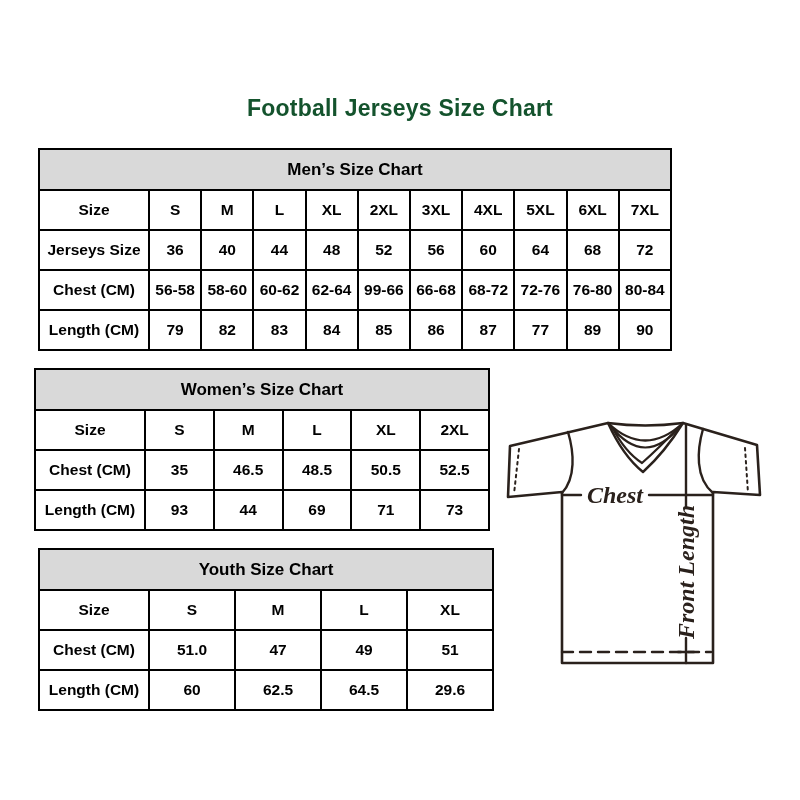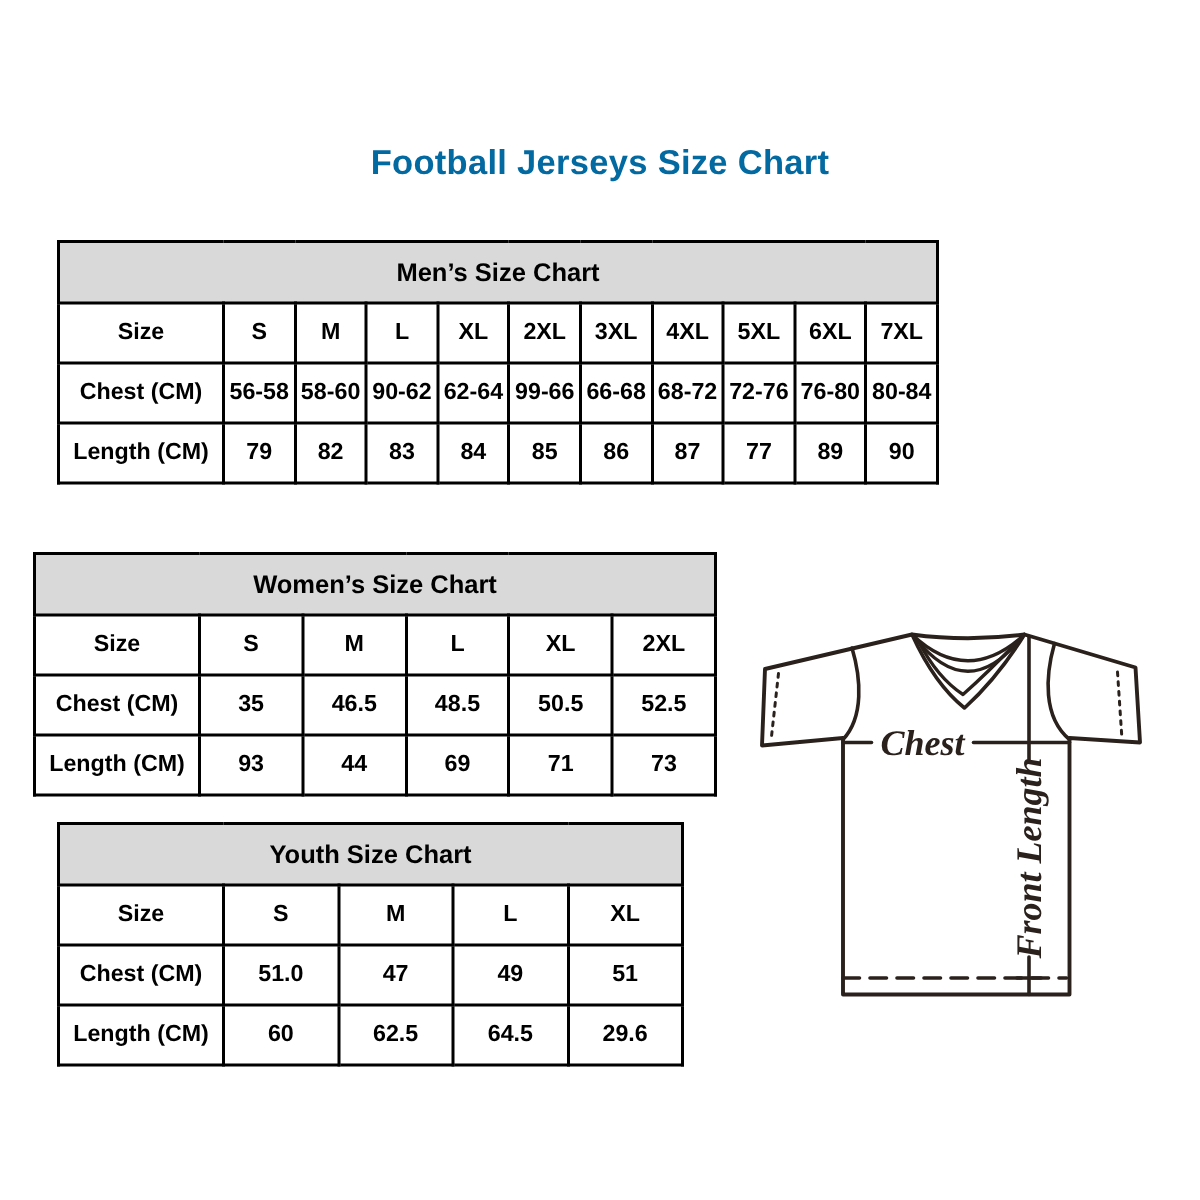--- a/index.html
+++ b/index.html
@@ -4,40 +4,40 @@
 <style>
   html,body { margin:0; padding:0; background:#ffffff; }
   #page {
     position:relative; width:800px; height:800px; background:#ffffff;
     font-family:"Liberation Sans", sans-serif; color:#000;
     overflow:hidden;
   }
   #page-title {
     position:absolute; top:95px; left:0; width:800px;
     text-align:center; font-size:23px; font-weight:bold;
-    letter-spacing:0.2px; color:#0369a1;
+    letter-spacing:0.2px; color:#14532d;
   }
   table.size-table {
     position:absolute; border-collapse:collapse; table-layout:fixed;
     background:#ffffff;
   }
   table.size-table th, table.size-table td {
     border:2px solid #000; padding:0;
     text-align:center; vertical-align:middle;
     font-family:"Liberation Sans", sans-serif;
     font-size:15.5px; font-weight:bold; color:#000;
   }
   table.size-table tr { height:40px; }
   table.size-table th.table-title {
     background:#d9d9d9; font-size:17px; height:39px;
   }
   col.label-col { width:110px; }
-  #men-table   { left:38px; top:160px; width:588px; }
-  #women-table { left:22px; top:368px; width:456px; }
-  #youth-table { left:38px; top:548px; width:418px; }
+  #men-table   { left:38px; top:148px; width:634px; }
+  #women-table { left:34px; top:368px; width:456px; }
+  #youth-table { left:38px; top:548px; width:456px; }
   #jersey-diagram {
     position:absolute; left:505px; top:400px; width:270px; height:280px;
   }
   #jersey-diagram text {
     font-family:"Liberation Serif", serif;
     font-style:italic; font-weight:bold;
   }
 </style>
 </head>
 <body>
@@ -71,24 +71,37 @@
           <th>L</th>
           <th>XL</th>
           <th>2XL</th>
           <th>3XL</th>
           <th>4XL</th>
           <th>5XL</th>
           <th>6XL</th>
           <th>7XL</th>
         </tr>
         <tr>
+          <th>Jerseys Size</th>
+          <td>36</td>
+          <td>40</td>
+          <td>44</td>
+          <td>48</td>
+          <td>52</td>
+          <td>56</td>
+          <td>60</td>
+          <td>64</td>
+          <td>68</td>
+          <td>72</td>
+        </tr>
+        <tr>
           <th>Chest (CM)</th>
           <td>56-58</td>
           <td>58-60</td>
-          <td>90-62</td>
+          <td>60-62</td>
           <td>62-64</td>
           <td>99-66</td>
           <td>66-68</td>
           <td>68-72</td>
           <td>72-76</td>
           <td>76-80</td>
           <td>80-84</td>
         </tr>
         <tr>
           <th>Length (CM)</th>

